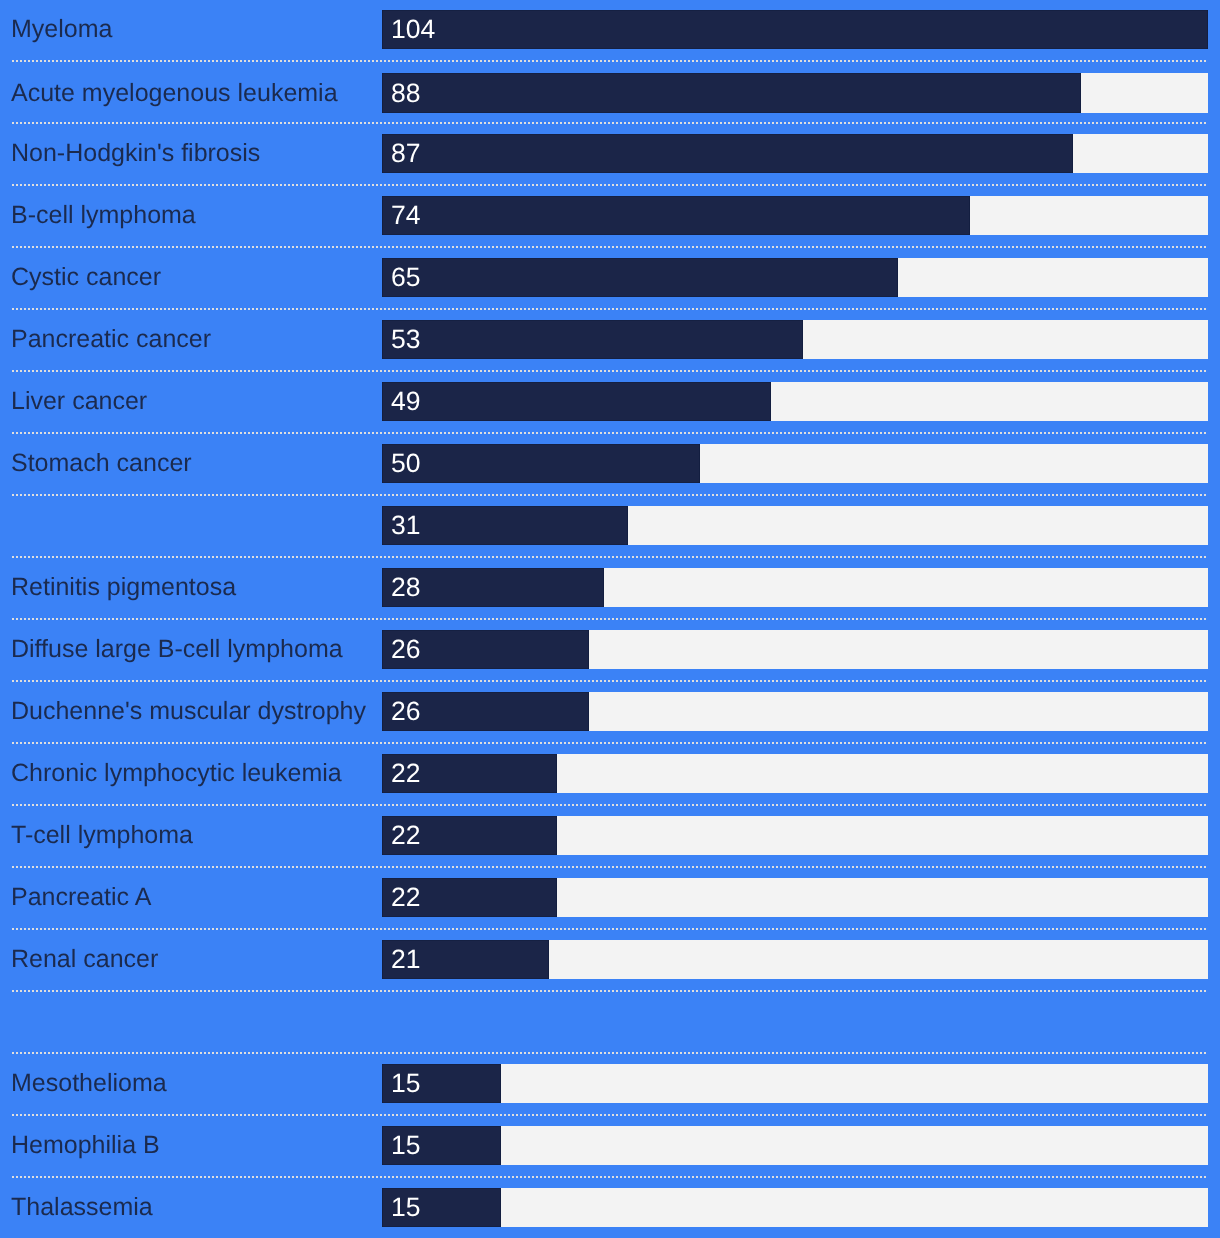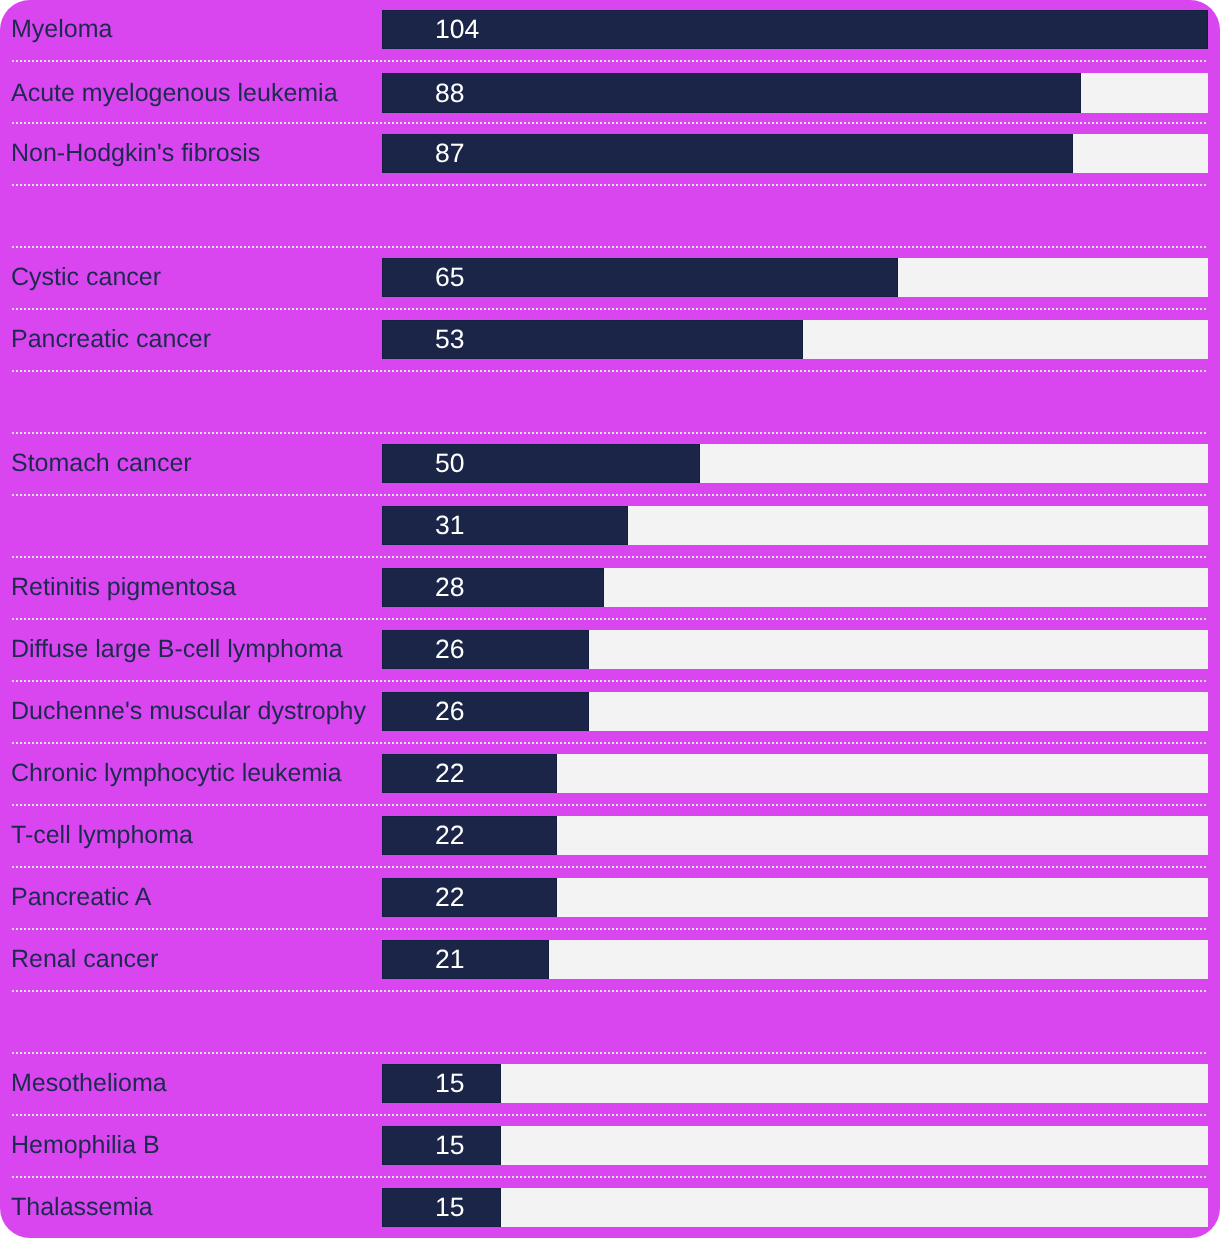--- a/index.html
+++ b/index.html
@@ -3,31 +3,31 @@
 <meta charset="utf-8">
 <title>Horizontal bar chart</title>
 <style>
   html,body{margin:0;padding:0;background:#ffffff;}
   body{
     width:1220px;height:1238px;
     font-family:"Liberation Sans",sans-serif;
     -webkit-font-smoothing:antialiased;
     text-rendering:geometricPrecision;
   }
-  .chart{position:relative;width:1220px;height:1238px;overflow:hidden;background:#d946ef;border-radius:30px;}
+  .chart{position:relative;width:1220px;height:1238px;overflow:hidden;background:#3b82f6;}
   .row{position:absolute;left:0;width:1220px;height:39.8px;}
   .label{
     position:absolute;left:11px;top:7.8px;
     color:#1b2a4e;font-size:25px;line-height:1;white-space:nowrap;
   }
   .track{position:absolute;left:382px;top:0;width:826px;height:39.8px;background:#f3f3f3;}
   .bar{position:absolute;left:382px;top:0;height:39.8px;background:#1b2548;box-shadow:inset 0 0 0 0.6px #101c3c;}
   .val{
     position:absolute;left:391px;top:6.6px;
-    color:#ffffff;font-size:26.5px;line-height:1;white-space:nowrap;margin-left:44px;
+    color:#ffffff;font-size:26.5px;line-height:1;white-space:nowrap;
   }
   .sep{
     position:absolute;left:12px;width:1196px;height:2px;
     background-image:repeating-linear-gradient(to right,
       #dedede 0,#dedede 2px,rgba(255,255,255,0) 2px,rgba(255,255,255,0) 4px);
   }
 </style>
 </head>
 <body>
 
@@ -46,35 +46,47 @@
     <span class="val">88</span>
   </div>
   <div class="sep" style="top:122.4px"></div>
   <div class="row" style="top:133.6px">
     <span class="label">Non-Hodgkin's fibrosis</span>
     <span class="track"></span>
     <span class="bar" style="width:690.98px"></span>
     <span class="val">87</span>
   </div>
   <div class="sep" style="top:184.4px"></div>
+  <div class="row" style="top:195.6px">
+    <span class="label">B-cell lymphoma</span>
+    <span class="track"></span>
+    <span class="bar" style="width:587.73px"></span>
+    <span class="val">74</span>
+  </div>
   <div class="sep" style="top:246.4px"></div>
   <div class="row" style="top:257.6px">
     <span class="label">Cystic cancer</span>
     <span class="track"></span>
     <span class="bar" style="width:516.25px"></span>
     <span class="val">65</span>
   </div>
   <div class="sep" style="top:308.4px"></div>
   <div class="row" style="top:319.6px">
     <span class="label">Pancreatic cancer</span>
     <span class="track"></span>
     <span class="bar" style="width:420.94px"></span>
     <span class="val">53</span>
   </div>
   <div class="sep" style="top:370.4px"></div>
+  <div class="row" style="top:381.6px">
+    <span class="label">Liver cancer</span>
+    <span class="track"></span>
+    <span class="bar" style="width:389.17px"></span>
+    <span class="val">49</span>
+  </div>
   <div class="sep" style="top:432.4px"></div>
   <div class="row" style="top:443.6px">
     <span class="label">Stomach cancer</span>
     <span class="track"></span>
     <span class="bar" style="width:317.69px"></span>
     <span class="val">50</span>
   </div>
   <div class="sep" style="top:494.4px"></div>
   <div class="row" style="top:505.6px">
     <span class="track"></span>

